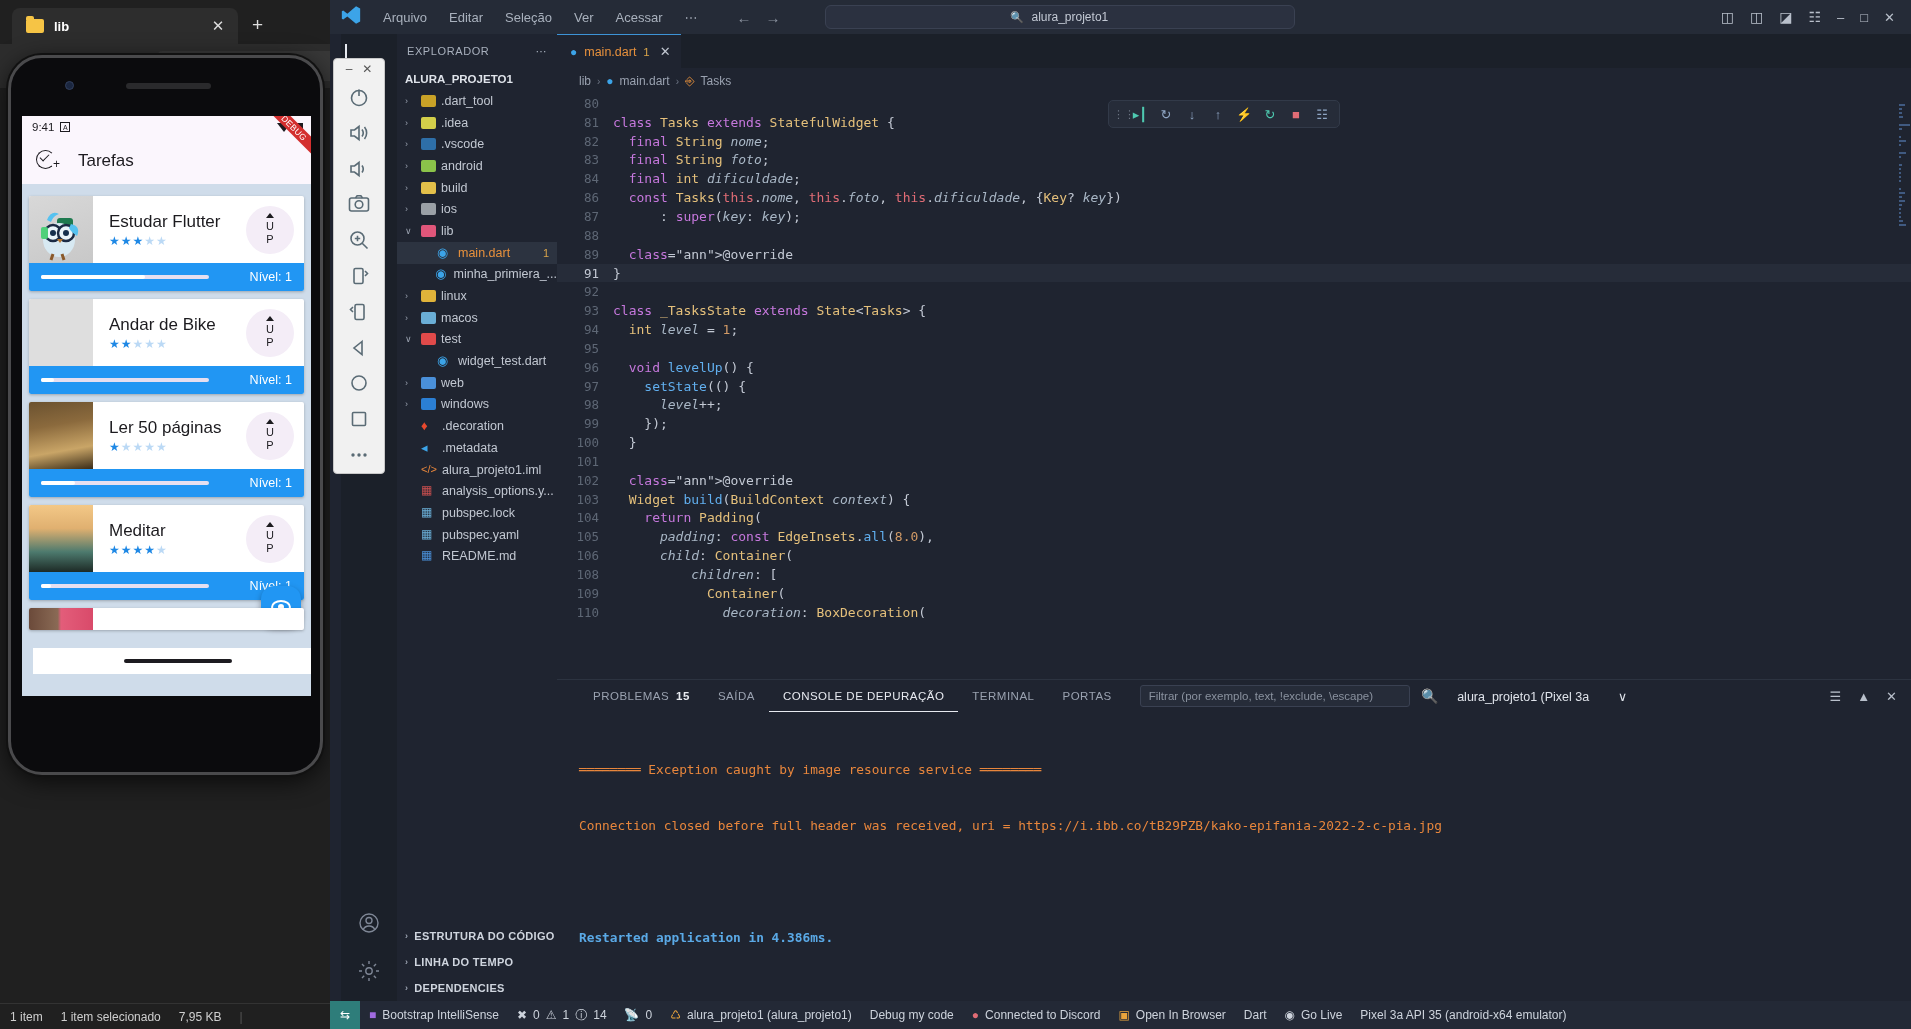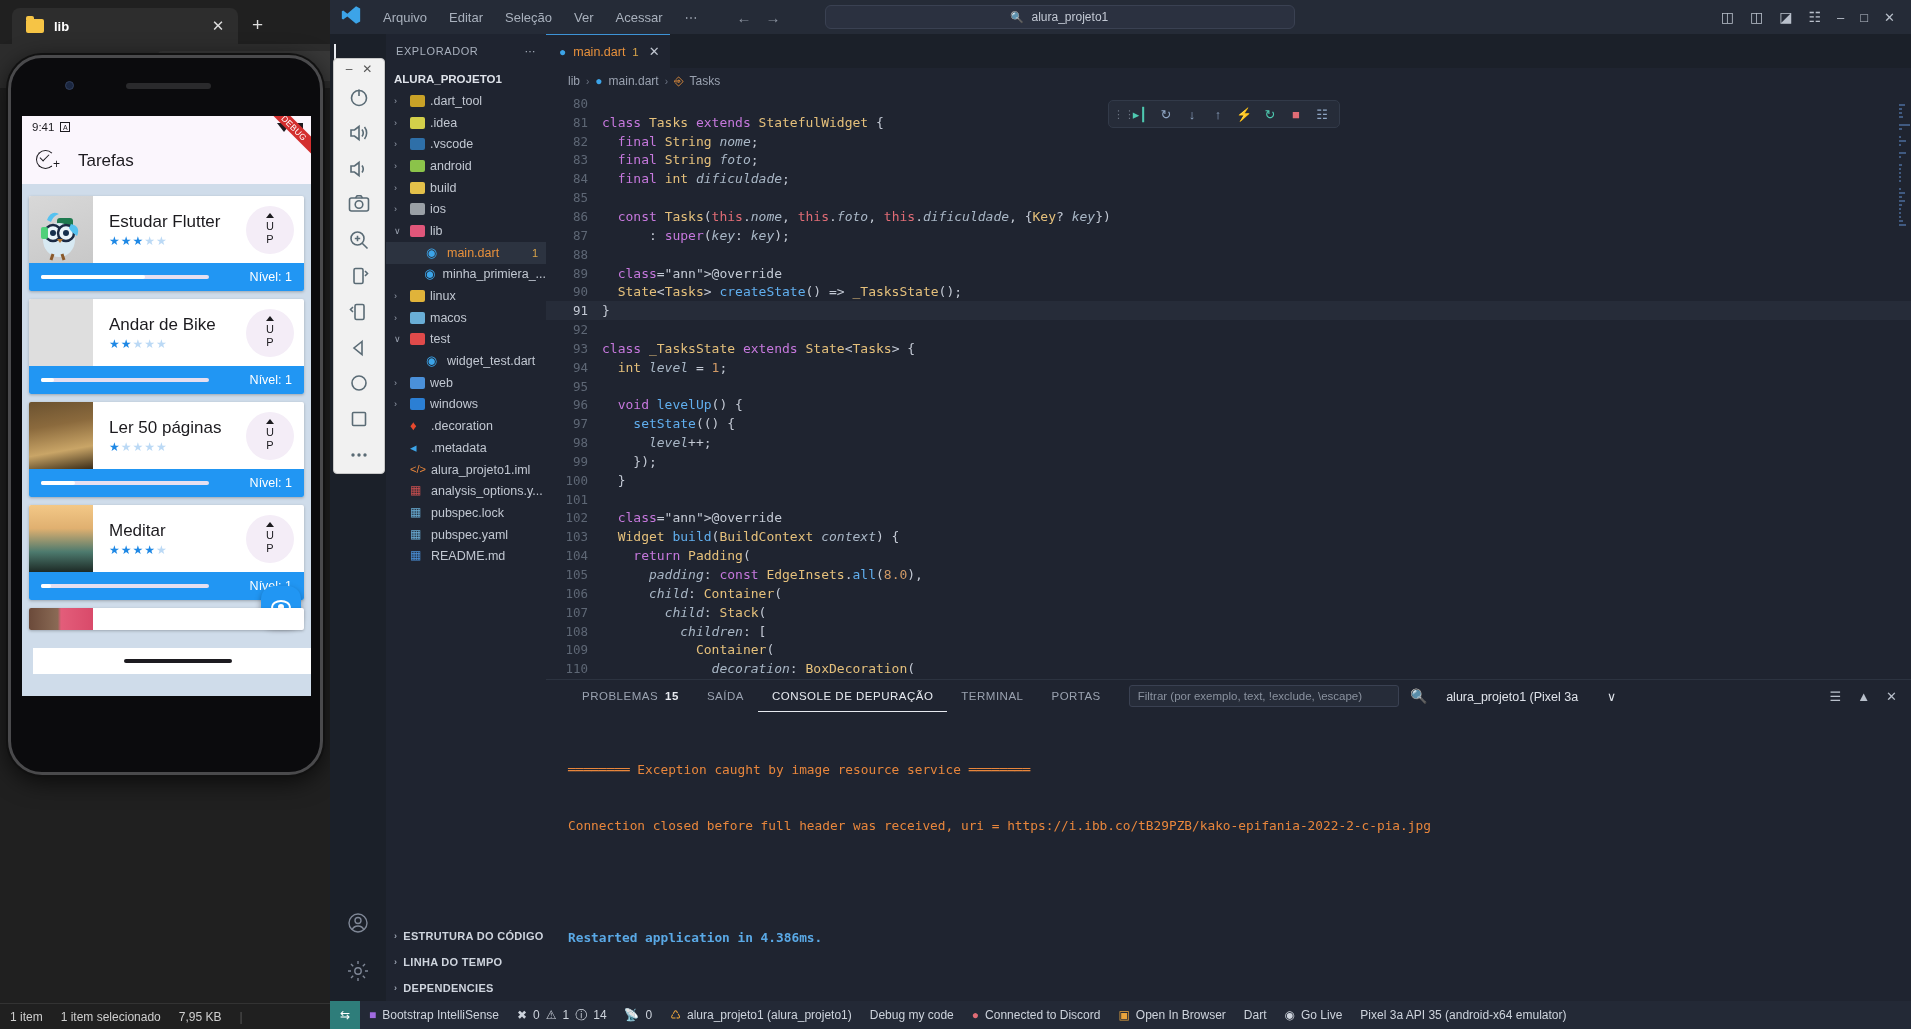--- a/index.html
+++ b/index.html
@@ -107,21 +107,21 @@
   .vs-menu span { color:#a9b1bd; font-size:13px; padding:3px 9px; border-radius:4px;}
   .vs-navarrows { display:flex; gap:14px; margin-left:26px; color:#8d94a1; font-size:15px;}
   .vs-search { width:470px; height:24px; background:#2b3140; border:1px solid #3a4152; border-radius:6px;
      margin-left:40px; display:flex; align-items:center; justify-content:center; gap:7px;
      color:#c3c9d4; font-size:12px;}
   .vs-search .mag { font-size:11px; color:#9aa1ad;}
   .vs-winctl { margin-left:auto; display:flex; align-items:center; gap:16px; padding-right:8px; color:#b9c0cb;}
   .vs-winctl .lyt { font-size:14px; }
   .vs-winctl .wc { font-size:13px; }
 
-  .vs-body { position:absolute; left:0; top:34px; right:0; bottom:28px; display:flex; }
+  .vs-body { position:absolute; left:0; top:34px; right:0; bottom:28px; display:flex;padding-left:11px; }
   .activitybar { width:56px; background:#1b2029; display:flex; flex-direction:column; align-items:center;
      padding-top:10px; }
   .ab-ic { width:48px; height:48px; display:flex; align-items:center; justify-content:center; color:#7f8796; }
   .ab-ic.active { color:#e7eaf0; border-left:2px solid #e7eaf0;}
   .ab-bottom { margin-top:auto; padding-bottom:6px;}
 
   .sidebar { width:160px; background:#1f2430; display:flex; flex-direction:column; }
   .sb-head { height:34px; display:flex; align-items:center; justify-content:space-between;
      padding:0 10px; color:#a8b0bd; font-size:11px; letter-spacing:.6px;}
   .sb-title { height:22px; display:flex; align-items:center; padding:0 8px; color:#dfe3ea; font-size:11.5px; font-weight:bold;}
@@ -729,42 +729,34 @@
             </div>
             <div class="codeline">
               <span class="lnum">83</span>
               <span class="ctext">  <span class="kw">final</span> <span class="type">String</span> <span class="italic" style="color:#a9b7c6">foto</span>;</span>
             </div>
             <div class="codeline">
               <span class="lnum">84</span>
               <span class="ctext">  <span class="kw">final</span> <span class="type">int</span> <span class="italic" style="color:#a9b7c6">dificuldade</span>;</span>
             </div>
             <div class="codeline">
-              <span class="lnum">85</span>
-              <span class="ctext"></span>
-            </div>
-            <div class="codeline">
               <span class="lnum">86</span>
               <span class="ctext">  <span class="kw">const</span> <span class="type">Tasks</span>(<span class="kw2">this</span>.<span class="italic" style="color:#a9b7c6">nome</span>, <span class="kw2">this</span>.<span class="italic" style="color:#a9b7c6">foto</span>, <span class="kw2">this</span>.<span class="italic" style="color:#a9b7c6">dificuldade</span>, {<span class="type">Key</span>? <span class="italic" style="color:#a9b7c6">key</span>})</span>
             </div>
             <div class="codeline">
               <span class="lnum">87</span>
               <span class="ctext">      : <span class="kw">super</span>(<span class="italic" style="color:#a9b7c6">key</span>: <span class="italic" style="color:#a9b7c6">key</span>);</span>
             </div>
             <div class="codeline">
               <span class="lnum">88</span>
               <span class="ctext"></span>
             </div>
             <div class="codeline">
               <span class="lnum">89</span>
               <span class="ctext">  <span <span="" class="kw">class</span>="ann"&gt;@override</span>
-            </div>
-            <div class="codeline">
-              <span class="lnum">90</span>
-              <span class="ctext">  <span class="type">State</span>&lt;<span class="type">Tasks</span>&gt; <span class="fn">createState</span>() =&gt; <span class="type">_TasksState</span>();</span>
             </div>
             <div class="codeline cur">
               <span class="lnum act">91</span>
               <span class="ctext">}</span>
             </div>
             <div class="codeline">
               <span class="lnum">92</span>
               <span class="ctext"></span>
             </div>
             <div class="codeline">
@@ -815,24 +807,20 @@
               <span class="lnum">104</span>
               <span class="ctext">    <span class="kw">return</span> <span class="type">Padding</span>(</span>
             </div>
             <div class="codeline">
               <span class="lnum">105</span>
               <span class="ctext">      <span class="italic" style="color:#a9b7c6">padding</span>: <span class="kw">const</span> <span class="type">EdgeInsets</span>.<span class="fn">all</span>(<span class="num">8.0</span>),</span>
             </div>
             <div class="codeline">
               <span class="lnum">106</span>
               <span class="ctext">      <span class="italic" style="color:#a9b7c6">child</span>: <span class="type">Container</span>(</span>
-            </div>
-            <div class="codeline">
-              <span class="lnum">107</span>
-              <span class="ctext">        <span class="italic" style="color:#a9b7c6">child</span>: <span class="type">Stack</span>(</span>
             </div>
             <div class="codeline">
               <span class="lnum">108</span>
               <span class="ctext">          <span class="italic" style="color:#a9b7c6">children</span>: [</span>
             </div>
             <div class="codeline">
               <span class="lnum">109</span>
               <span class="ctext">            <span class="type">Container</span>(</span>
             </div>
             <div class="codeline">

